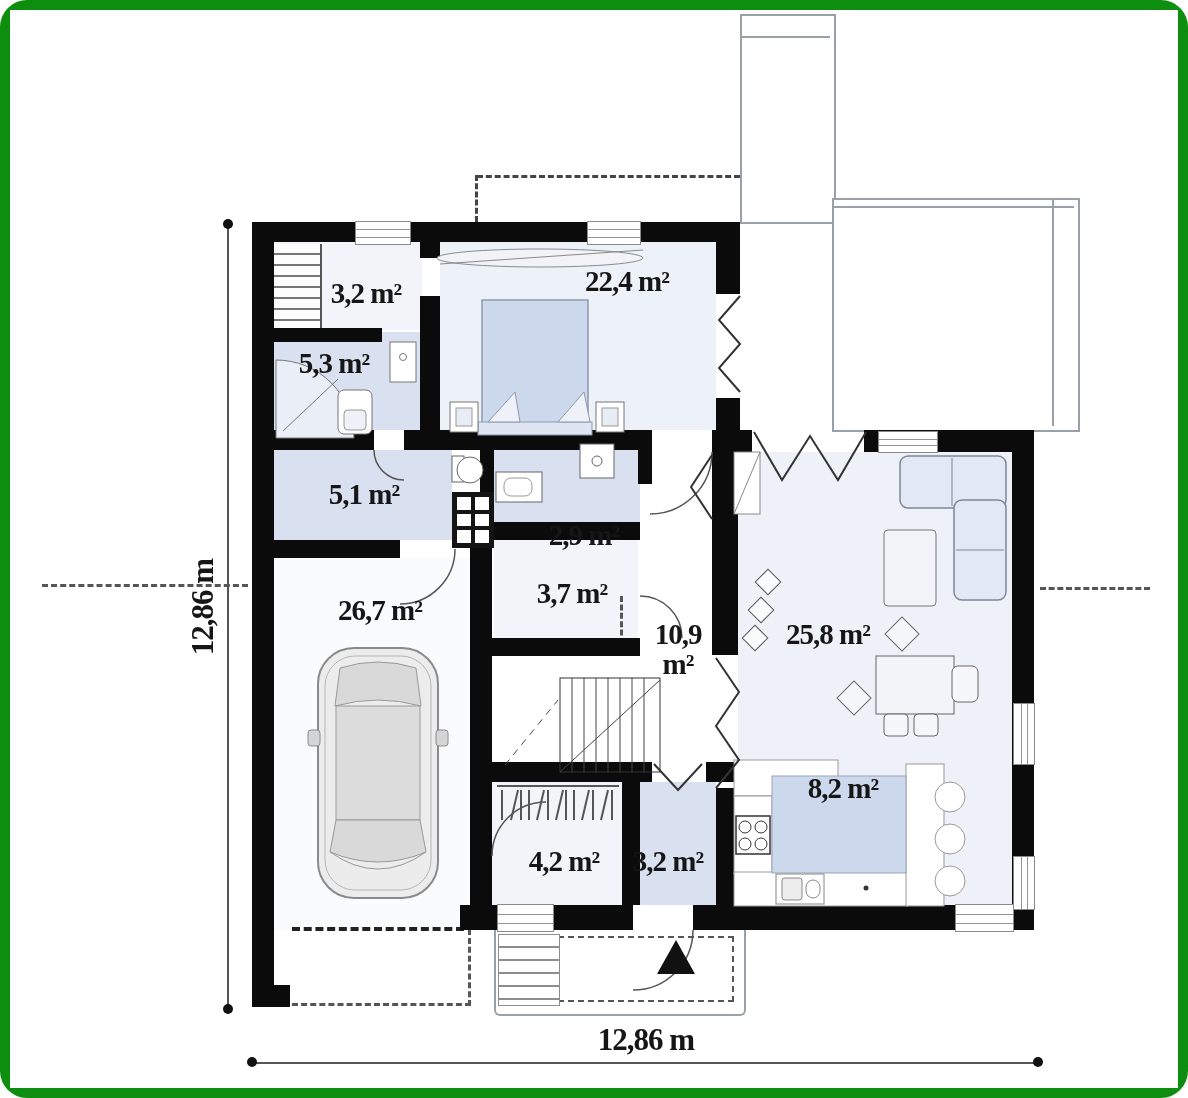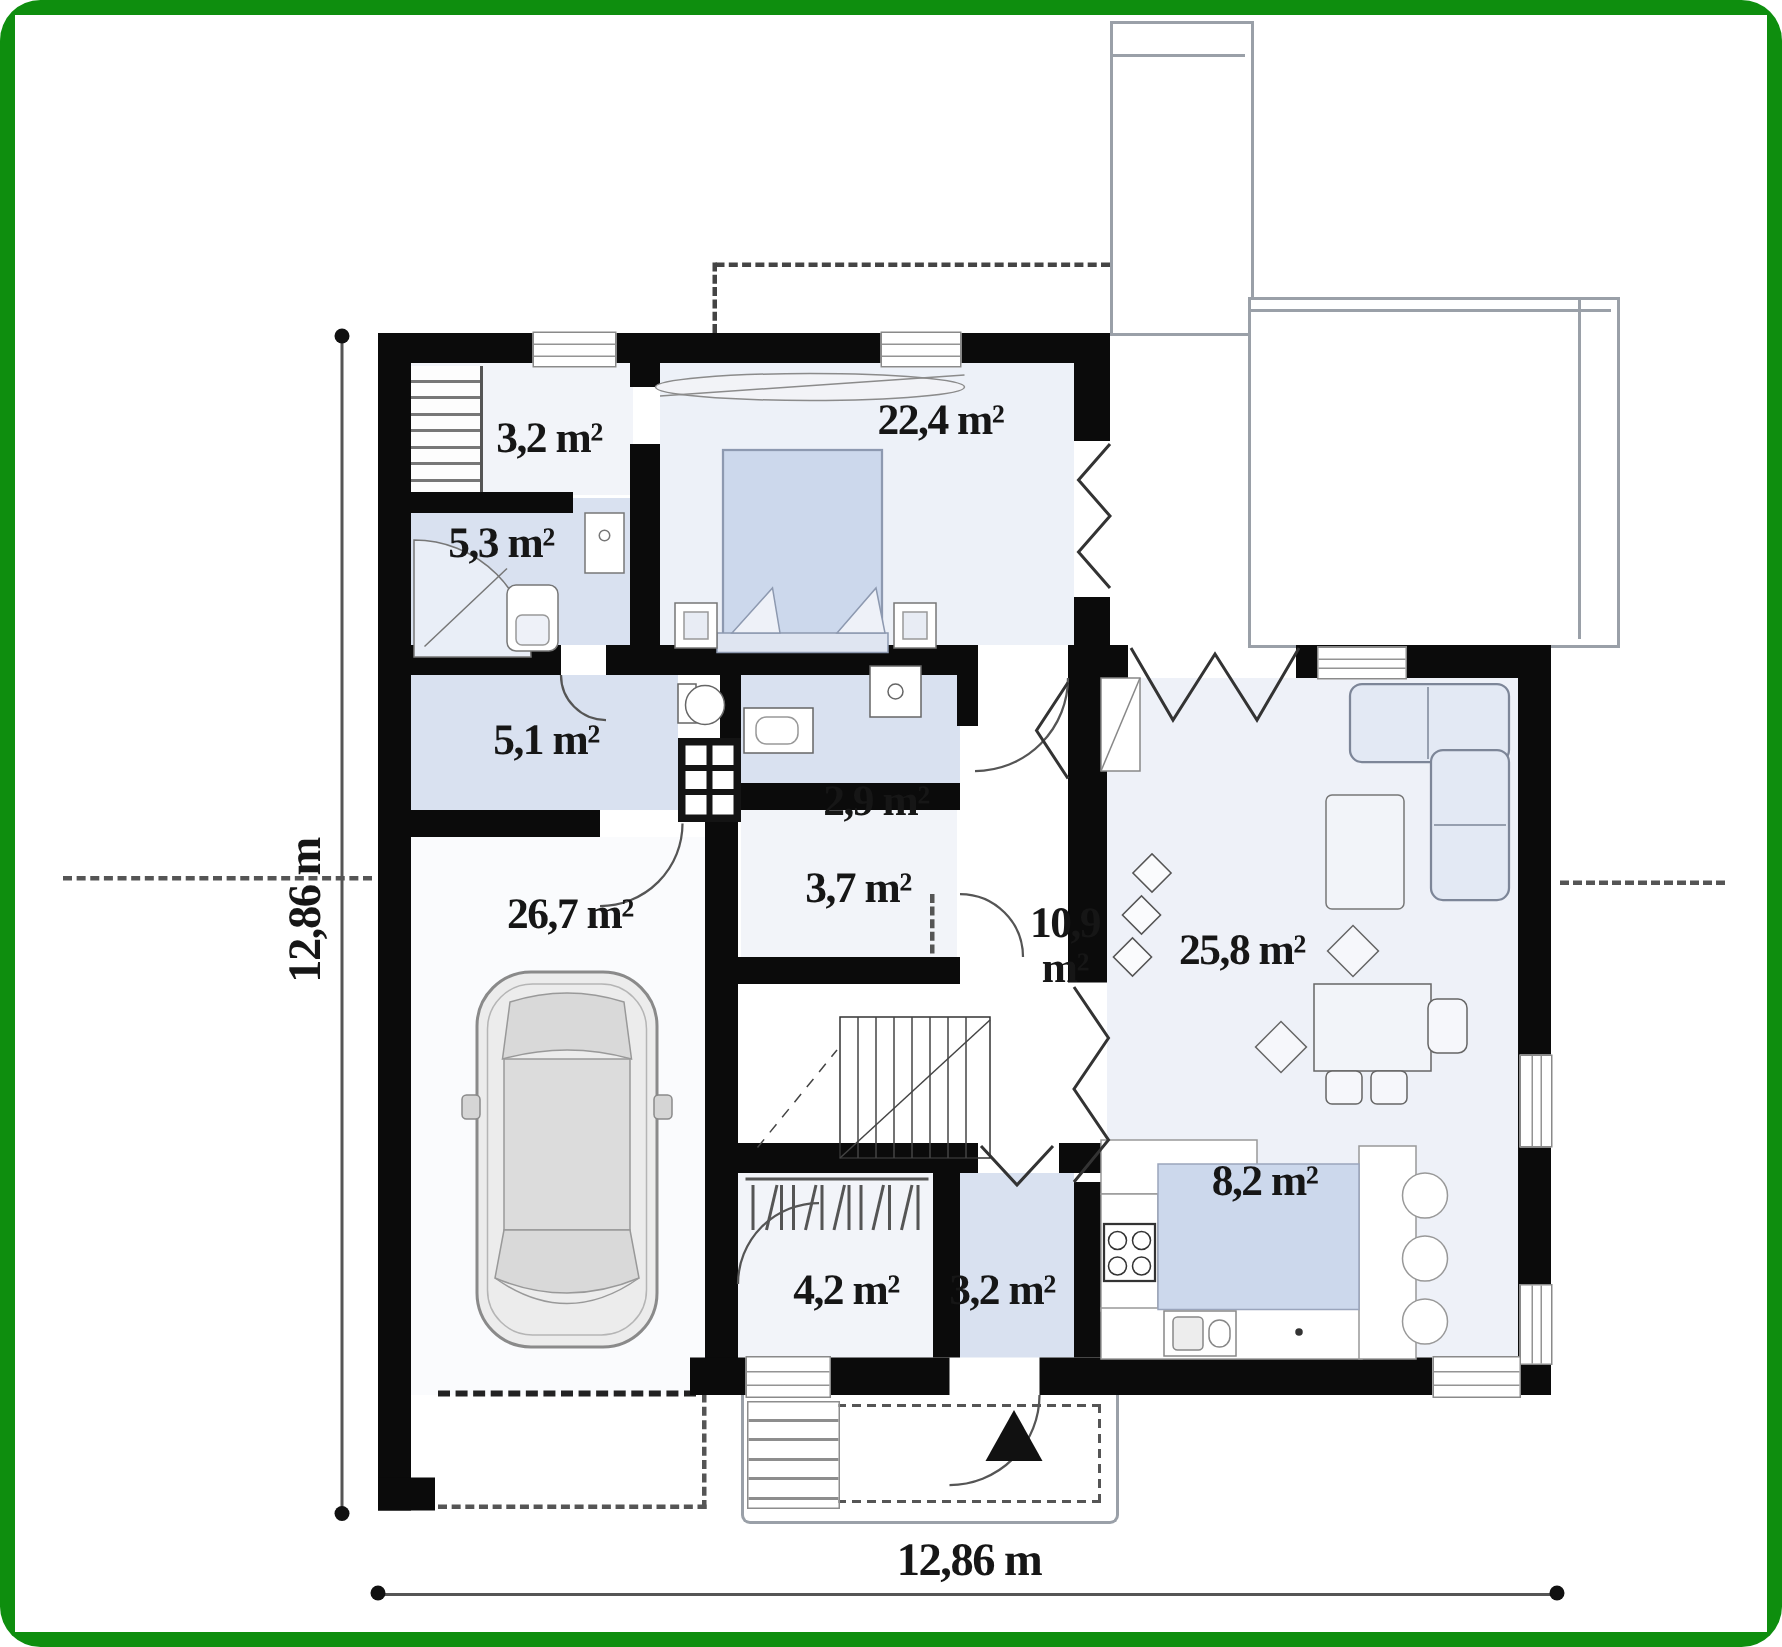--- a/index.html
+++ b/index.html
@@ -283,21 +283,21 @@
   <div class="dot" style="left:247px;top:1057px;"></div>
   <div class="dot" style="left:1033px;top:1057px;"></div>
 
   <div class="lbl" style="left:366px;top:293px;">3,2 m²</div>
   <div class="lbl" style="left:627px;top:281px;">22,4 m²</div>
   <div class="lbl" style="left:334px;top:363px;">5,3 m²</div>
   <div class="lbl" style="left:364px;top:494px;">5,1 m²</div>
   <div class="lbl" style="left:584px;top:491px;margin-top:44px;">2,9 m²</div>
   <div class="lbl" style="left:380px;top:610px;">26,7 m²</div>
   <div class="lbl" style="left:572px;top:593px;">3,7 m²</div>
-  <div class="lbl two" style="left:678px;top:631px;margin-left:32px;">10,9
+  <div class="lbl two" style="left:678px;top:650px;">10,9
 m²</div>
   <div class="lbl" style="left:828px;top:634px;">25,8 m²</div>
   <div class="lbl" style="left:564px;top:861px;">4,2 m²</div>
   <div class="lbl" style="left:668px;top:861px;">3,2 m²</div>
   <div class="lbl" style="left:843px;top:788px;">8,2 m²</div>
   <div class="lbl" style="left:646px;top:1040px;font-size:31px;">12,86 m</div>
   <div class="lbl" style="left:203px;top:607px;font-size:31px;transform:translate(-50%,-50%) rotate(-90deg);">12,86 m</div>
 
 
   <div id="frame"></div>

